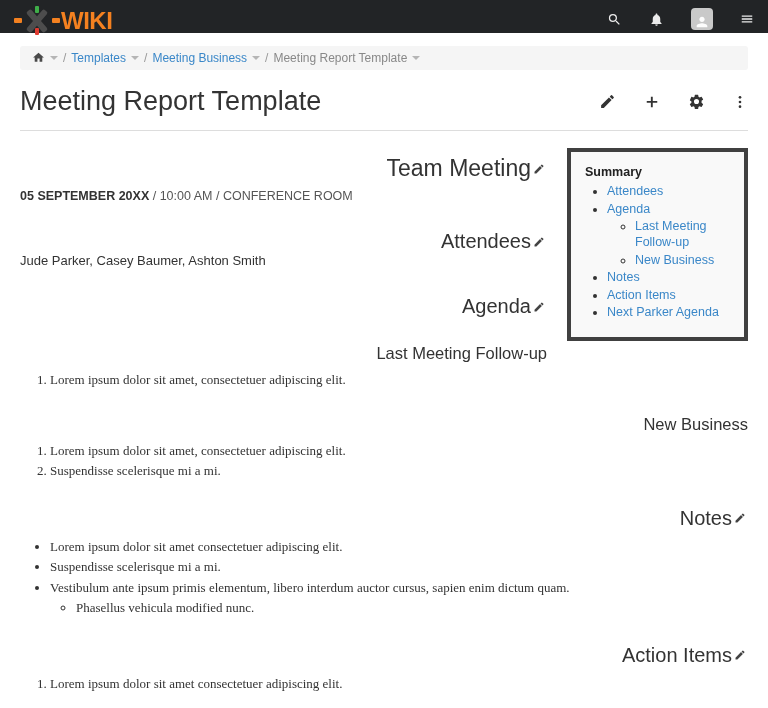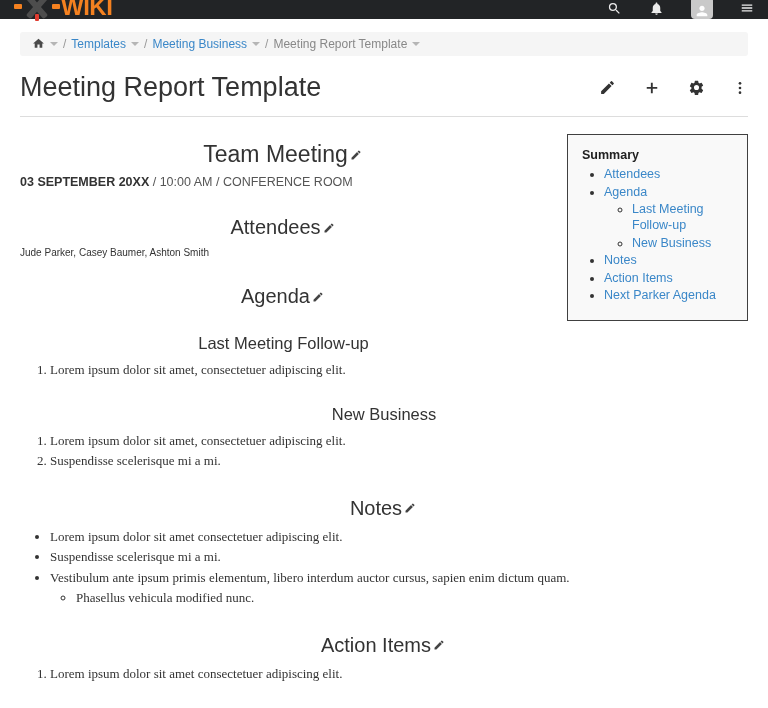--- a/index.html
+++ b/index.html
@@ -1,19 +1,19 @@
 <!DOCTYPE html>
 <html><head>
 <meta charset="utf-8">
 <style>
   * { box-sizing: border-box; margin: 0; padding: 0; }
   html,body { width: 768px; background: #fff; font-family: "Liberation Sans", sans-serif; color: #333; }
 
   
-  .topbar { height: 19px; background: #222426; display: flex; align-items: flex-end; justify-content: space-between; padding: 0 14px; }
+  .topbar { height: 33px; background: #222426; display: flex; align-items: flex-start; justify-content: space-between; padding: 8px 14px; }
   .logo { display: flex; align-items: center; cursor: pointer; }
   .lg-dash { display: inline-block; width: 8px; height: 5px; background: #f48120; border-radius: 1px; }
   .lg-dash.left { margin-right: 3px; }
   .lg-dash.right { margin-left: 3px; margin-right: 1px; }
   .lg-x { position: relative; display: inline-block; width: 24px; height: 25px; }
   .lg-x i { position: absolute; display: block; }
   .lg-x .b1, .lg-x .b2 { left: 50%; top: 50%; width: 27px; height: 6px; background: #4d4d4d; border-radius: 2px; }
   .lg-x .b1 { transform: translate(-50%,-50%) rotate(49deg); }
   .lg-x .b2 { transform: translate(-50%,-50%) rotate(-49deg); }
   .lg-x .tick-top { left: 50%; top: -2px; width: 4px; height: 7px; background: #3fae49; transform: translateX(-50%); border-radius: 1px; }
@@ -38,40 +38,40 @@
   .title-row { display: flex; justify-content: space-between; align-items: center; margin-top: 16px; }
   .doc-title { font-size: 27px; font-weight: 400; color: #333; }
   .page-actions { display: flex; align-items: center; gap: 27px; }
   .page-actions .abtn { background: none; border: none; cursor: pointer; padding: 0; display: flex; }
   .page-actions svg { fill: #333; }
   .modified { font-size: 11px; color: #888; margin-top: 3px; }
   .modified a { color: #3a87c8; text-decoration: none; }
   .rule { border: none; border-top: 1px solid #ddd; margin: 13px 0 0; }
 
   
-  .summary-panel { float: right; width: 181px; background: #f9f9f9; border: 1px solid #404040; margin: 17px 0 14px 20px; padding: 13px 8px 16px 14px; }
+  .summary-panel { float: right; width: 181px; background: #f9f9f9; border: 4px solid #404040; margin: 17px 0 14px 20px; padding: 13px 8px 16px 14px; }
   .summary-title { font-size: 12.5px; font-weight: bold; color: #222; }
   .summary-panel ul { margin: 5px 0 0 22px; font-size: 12.5px; }
   .summary-panel li { margin-top: 2px; line-height: 1.25; }
   .summary-panel ul ul { list-style-type: circle; margin: 2px 0 0 28px; }
   .summary-panel a { color: #3a87c8; text-decoration: none; cursor: pointer; }
 
   
-  .heading-row { display: flex; justify-content: center; align-items: center; overflow: hidden; }
+  .heading-row { display: flex; justify-content: flex-end; align-items: center; overflow: hidden; }
   .h-meeting { margin-top: 24px; }
   .h-meeting .htxt { font-size: 23px; font-weight: 400; color: #333; }
   .h-sec { margin-top: 27px; }
   .h-sec .htxt { font-size: 20px; font-weight: 400; color: #333; }
   .h-sub { margin-top: 26px; }
   .h-sub .htxt { font-size: 16.5px; font-weight: 400; color: #333; }
   .edit-pencil { background: none; border: none; cursor: pointer; padding: 0 2px; display: flex; }
   .edit-pencil svg { fill: #444; }
   .meta-line { font-size: 12.5px; margin-top: 7px; color: #555; }
   .meta-line b { color: #333; }
-  .body-text { font-size: 10px; margin-top: 8px; color: #333; }
+  .body-text { font-size: 13px; margin-top: 0; color: #333; }
   ol.clist, ul.clist { margin: 8px 0 0 0; padding-left: 30px; font-size: 13px; }
   .clist li { margin-top: 3px; line-height: 1.35; font-family: Liberation Serif, serif; }
   ul.clist ul { list-style-type: circle; padding-left: 26px; margin-top: 3px; }
 </style>
 </head>
 <body>
 
 <header class="topbar">
   <div class="logo">
     <span class="lg-dash left"></span>
@@ -177,21 +177,21 @@
 
   <div class="heading-row h-meeting">
     <span class="htxt">Team Meeting</span>
     <button class="edit-pencil">
         <svg width="12" height="12" viewBox="0 0 24 24">
           <path d="M3 17.25V21h3.75L17.81 9.94l-3.75-3.75L3 17.25zM20.71 7.04a1 1 0 0 0 0-1.41l-2.34-2.34a1 1 0 0 0-1.41 0l-1.83 1.83 3.75 3.75 1.83-1.83z"></path>
         </svg>
       </button>
   </div>
   <p class="meta-line">
-    <b>03 SEPTEMBER 20XX</b>
+    <b>05 SEPTEMBER 20XX</b>
     <span>/ 10:00 AM / CONFERENCE ROOM</span>
   </p>
 
   <div class="heading-row h-sec" id="HAttendees">
     <span class="htxt">Attendees</span>
     <button class="edit-pencil">
         <svg width="12" height="12" viewBox="0 0 24 24">
           <path d="M3 17.25V21h3.75L17.81 9.94l-3.75-3.75L3 17.25zM20.71 7.04a1 1 0 0 0 0-1.41l-2.34-2.34a1 1 0 0 0-1.41 0l-1.83 1.83 3.75 3.75 1.83-1.83z"></path>
         </svg>
       </button>

